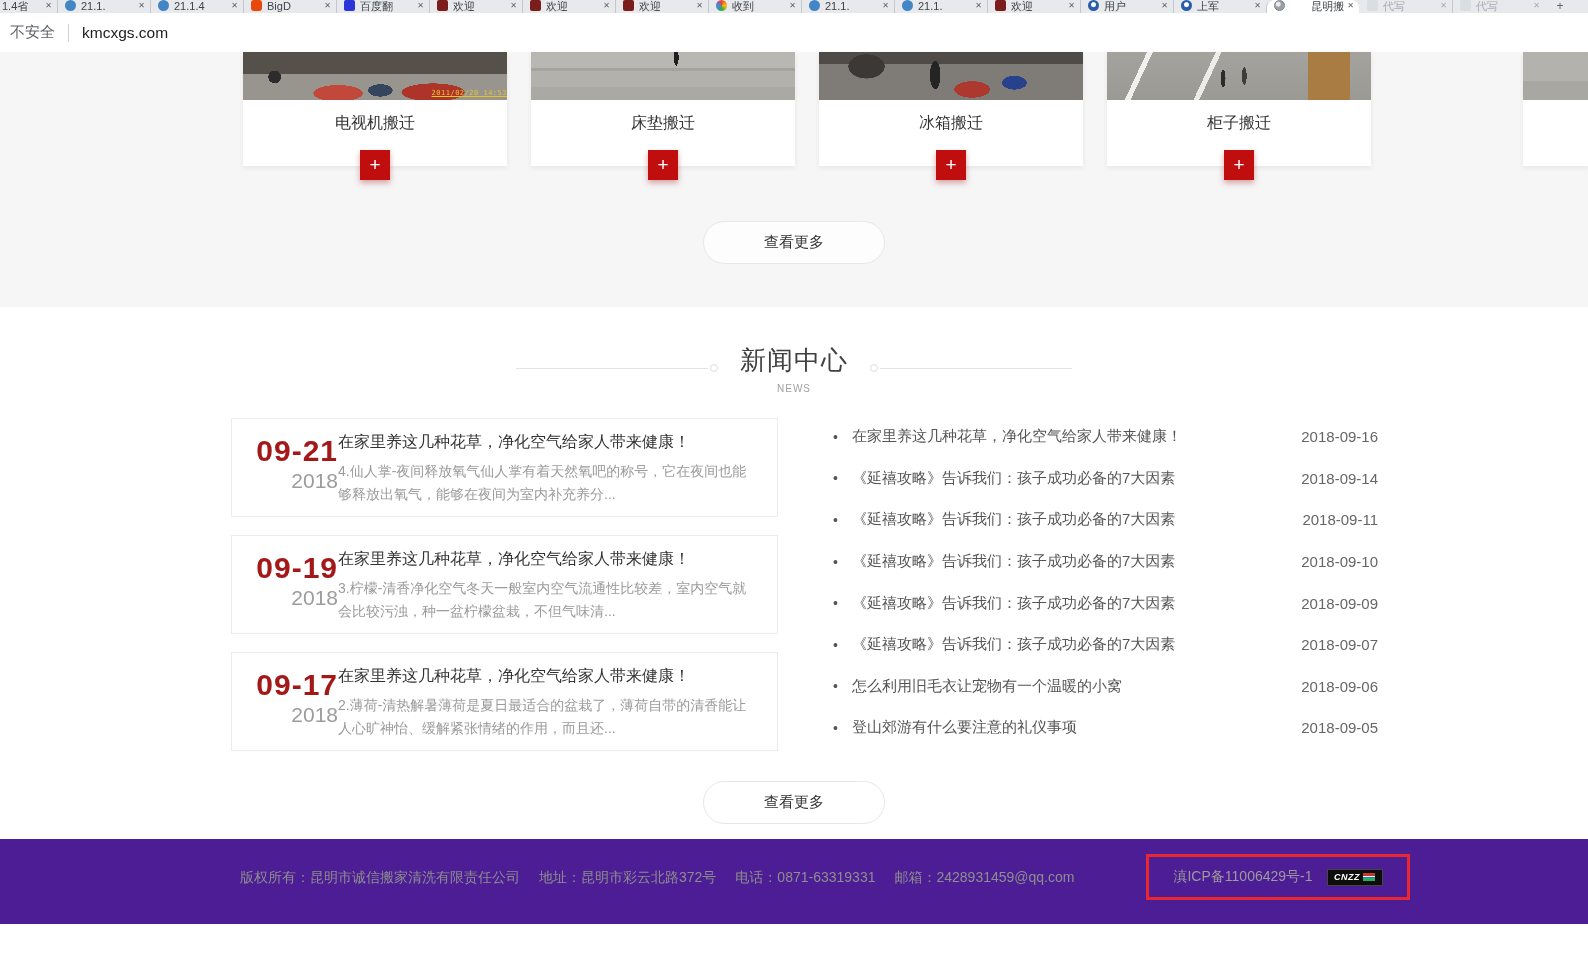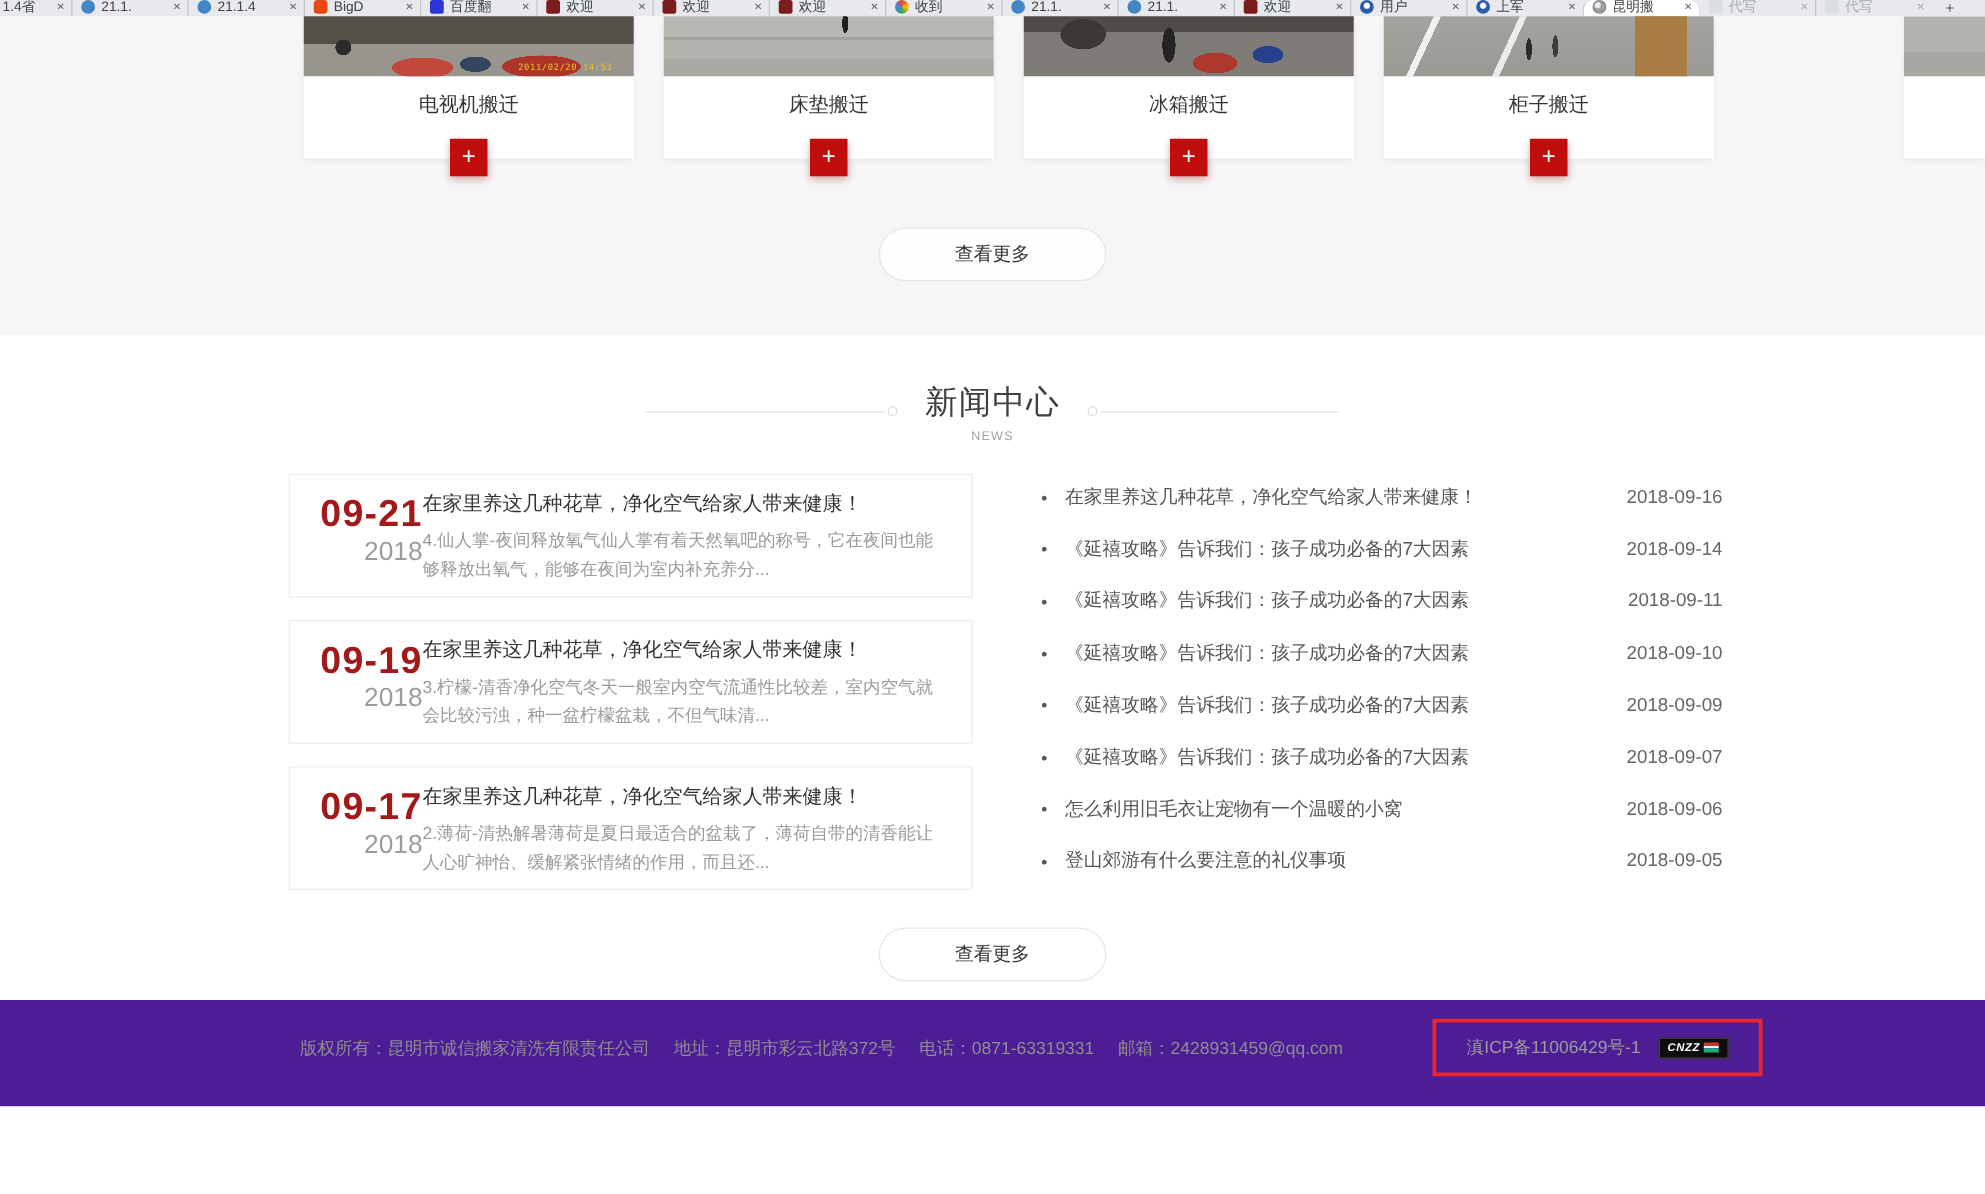--- a/index.html
+++ b/index.html
@@ -5,21 +5,21 @@
   * { margin:0; padding:0; box-sizing:border-box; }
   html,body { width:1588px; }
   body { font-family:"Liberation Sans", sans-serif; background:#fff; }
   .screen { position:relative; width:1588px; height:955px; overflow:hidden; background:#fff; }
 
   
   .tabstrip { height:13px; background:#e7e9ec; display:flex; overflow:hidden; align-items:stretch; }
   .tab { position:relative; width:93px; flex:none; display:flex; align-items:flex-end; padding:0 5px 1px 7px; }
   .tab + .tab { border-left:1px solid #c3c7cd; }
   .tab.cut { width:57px; padding-left:2px; }
-  .tab.active { background:#fff; border-top-left-radius:8px; border-top-right-radius:8px; }
+  .tab.active { background:#fff; border-top-left-radius:8px; border-top-right-radius:8px;text-align:right; }
   .tab.active + .tab { border-left-color:transparent; }
   .tab-icon { width:11px; height:11px; flex:none; margin:0 5px 1px 0; border-radius:50%; }
   .ic-blue   { background:#4286c5; }
   .ic-c      { background:#e8470e; border-radius:3px; }
   .ic-baidu  { background:#2b35d8; border-radius:2px; }
   .ic-crest  { background:#7c1d1d; border-radius:2px; }
   .ic-multi  { background:conic-gradient(#ea4335,#fbbc05,#34a853,#4285f4,#ea4335); }
   .ic-user   { background:radial-gradient(circle at 50% 42%, #fff 0 2px, #2a5caa 3px); }
   .ic-globe  { background:radial-gradient(circle at 35% 35%, #e8eaed 0 2px, #9aa0a6 3px); border:1px solid #7e8287; }
   .ic-doc    { background:#cdd0d5; border-radius:2px; }
@@ -66,21 +66,21 @@
       radial-gradient(ellipse 9px 24px at 44% 48%, #242424 0 58%, rgba(0,0,0,0) 59%),
       radial-gradient(ellipse 30px 20px at 18% 30%, #3b3835 0 60%, rgba(0,0,0,0) 61%),
       linear-gradient(180deg,#4f4b48 0 26%,#7f7c77 26%); }
   .ph4 { background:
       linear-gradient(90deg, rgba(0,0,0,0) 0 76%, #a87c43 76% 92%, rgba(0,0,0,0) 92%),
       radial-gradient(ellipse 4px 15px at 44% 55%, #2c2c2c 0 58%, rgba(0,0,0,0) 59%),
       radial-gradient(ellipse 4px 15px at 52% 50%, #3c3c3c 0 58%, rgba(0,0,0,0) 59%),
       linear-gradient(115deg, rgba(0,0,0,0) 0 14%, rgba(255,255,255,.85) 14% 16%, rgba(0,0,0,0) 16% 38%, rgba(255,255,255,.8) 38% 40%, rgba(0,0,0,0) 40%),
       linear-gradient(180deg,#a5a39e 0,#9b9994 100%); }
   .ph5 { background:linear-gradient(180deg,#b4b2ad 0 60%,#a9a7a2 60%); }
-  .photo-stamp { position:absolute; right:17px; bottom:3px; color:#e3c62e; font-size:7px; font-family:"DejaVu Sans Mono",monospace; letter-spacing:.5px; }
+  .photo-stamp { position:absolute; right:0; bottom:3px; color:#e3c62e; font-size:7px; font-family:"DejaVu Sans Mono",monospace; letter-spacing:.5px;text-decoration:underline; }
   .card-title { margin-top:13px; text-align:center; font-size:16px; color:#333; }
   .plus-btn { position:absolute; left:50%; margin-left:-15px; top:98px; width:30px; height:30px; background:#c00d0d; color:#fff; font-size:19px; display:flex; align-items:center; justify-content:center; box-shadow:0 3px 6px rgba(150,0,0,.35); cursor:pointer; }
 
   .more-btn { position:absolute; left:50%; transform:translateX(-50%); width:182px; height:43px; border:1px solid #e7e7e7; border-radius:22px; background:#fdfdfe; color:#333; font-size:15px; display:flex; align-items:center; justify-content:center; cursor:pointer; }
   .more-products { top:169px; }
   .more-news { top:474px; background:#fff; }
 
   
   .news { position:relative; height:532px; background:#fff; }
   .news-header { position:absolute; top:36px; left:0; right:0; display:flex; justify-content:center; align-items:flex-start; }
@@ -201,20 +201,25 @@
       <span class="tab-close">✕</span>
     </div>
     <div class="tab dim">
       <span class="tab-icon ic-doc"></span>
       <span class="tab-label">代写</span>
       <span class="tab-close">✕</span>
     </div>
     <div class="newtab-btn">+</div>
   </div>
 
+  <div class="addressbar">
+    <span class="sec-label">不安全</span>
+    <span class="addr-divider"></span>
+    <span class="url-text">kmcxgs.com</span>
+  </div>
 
 
   <div class="products">
     <div class="card c1">
       <div class="card-photo ph1">
         <span class="photo-stamp">2011/02/20 14:53</span>
       </div>
       <div class="card-title">电视机搬迁</div>
       <div class="plus-btn">+</div>
     </div>

